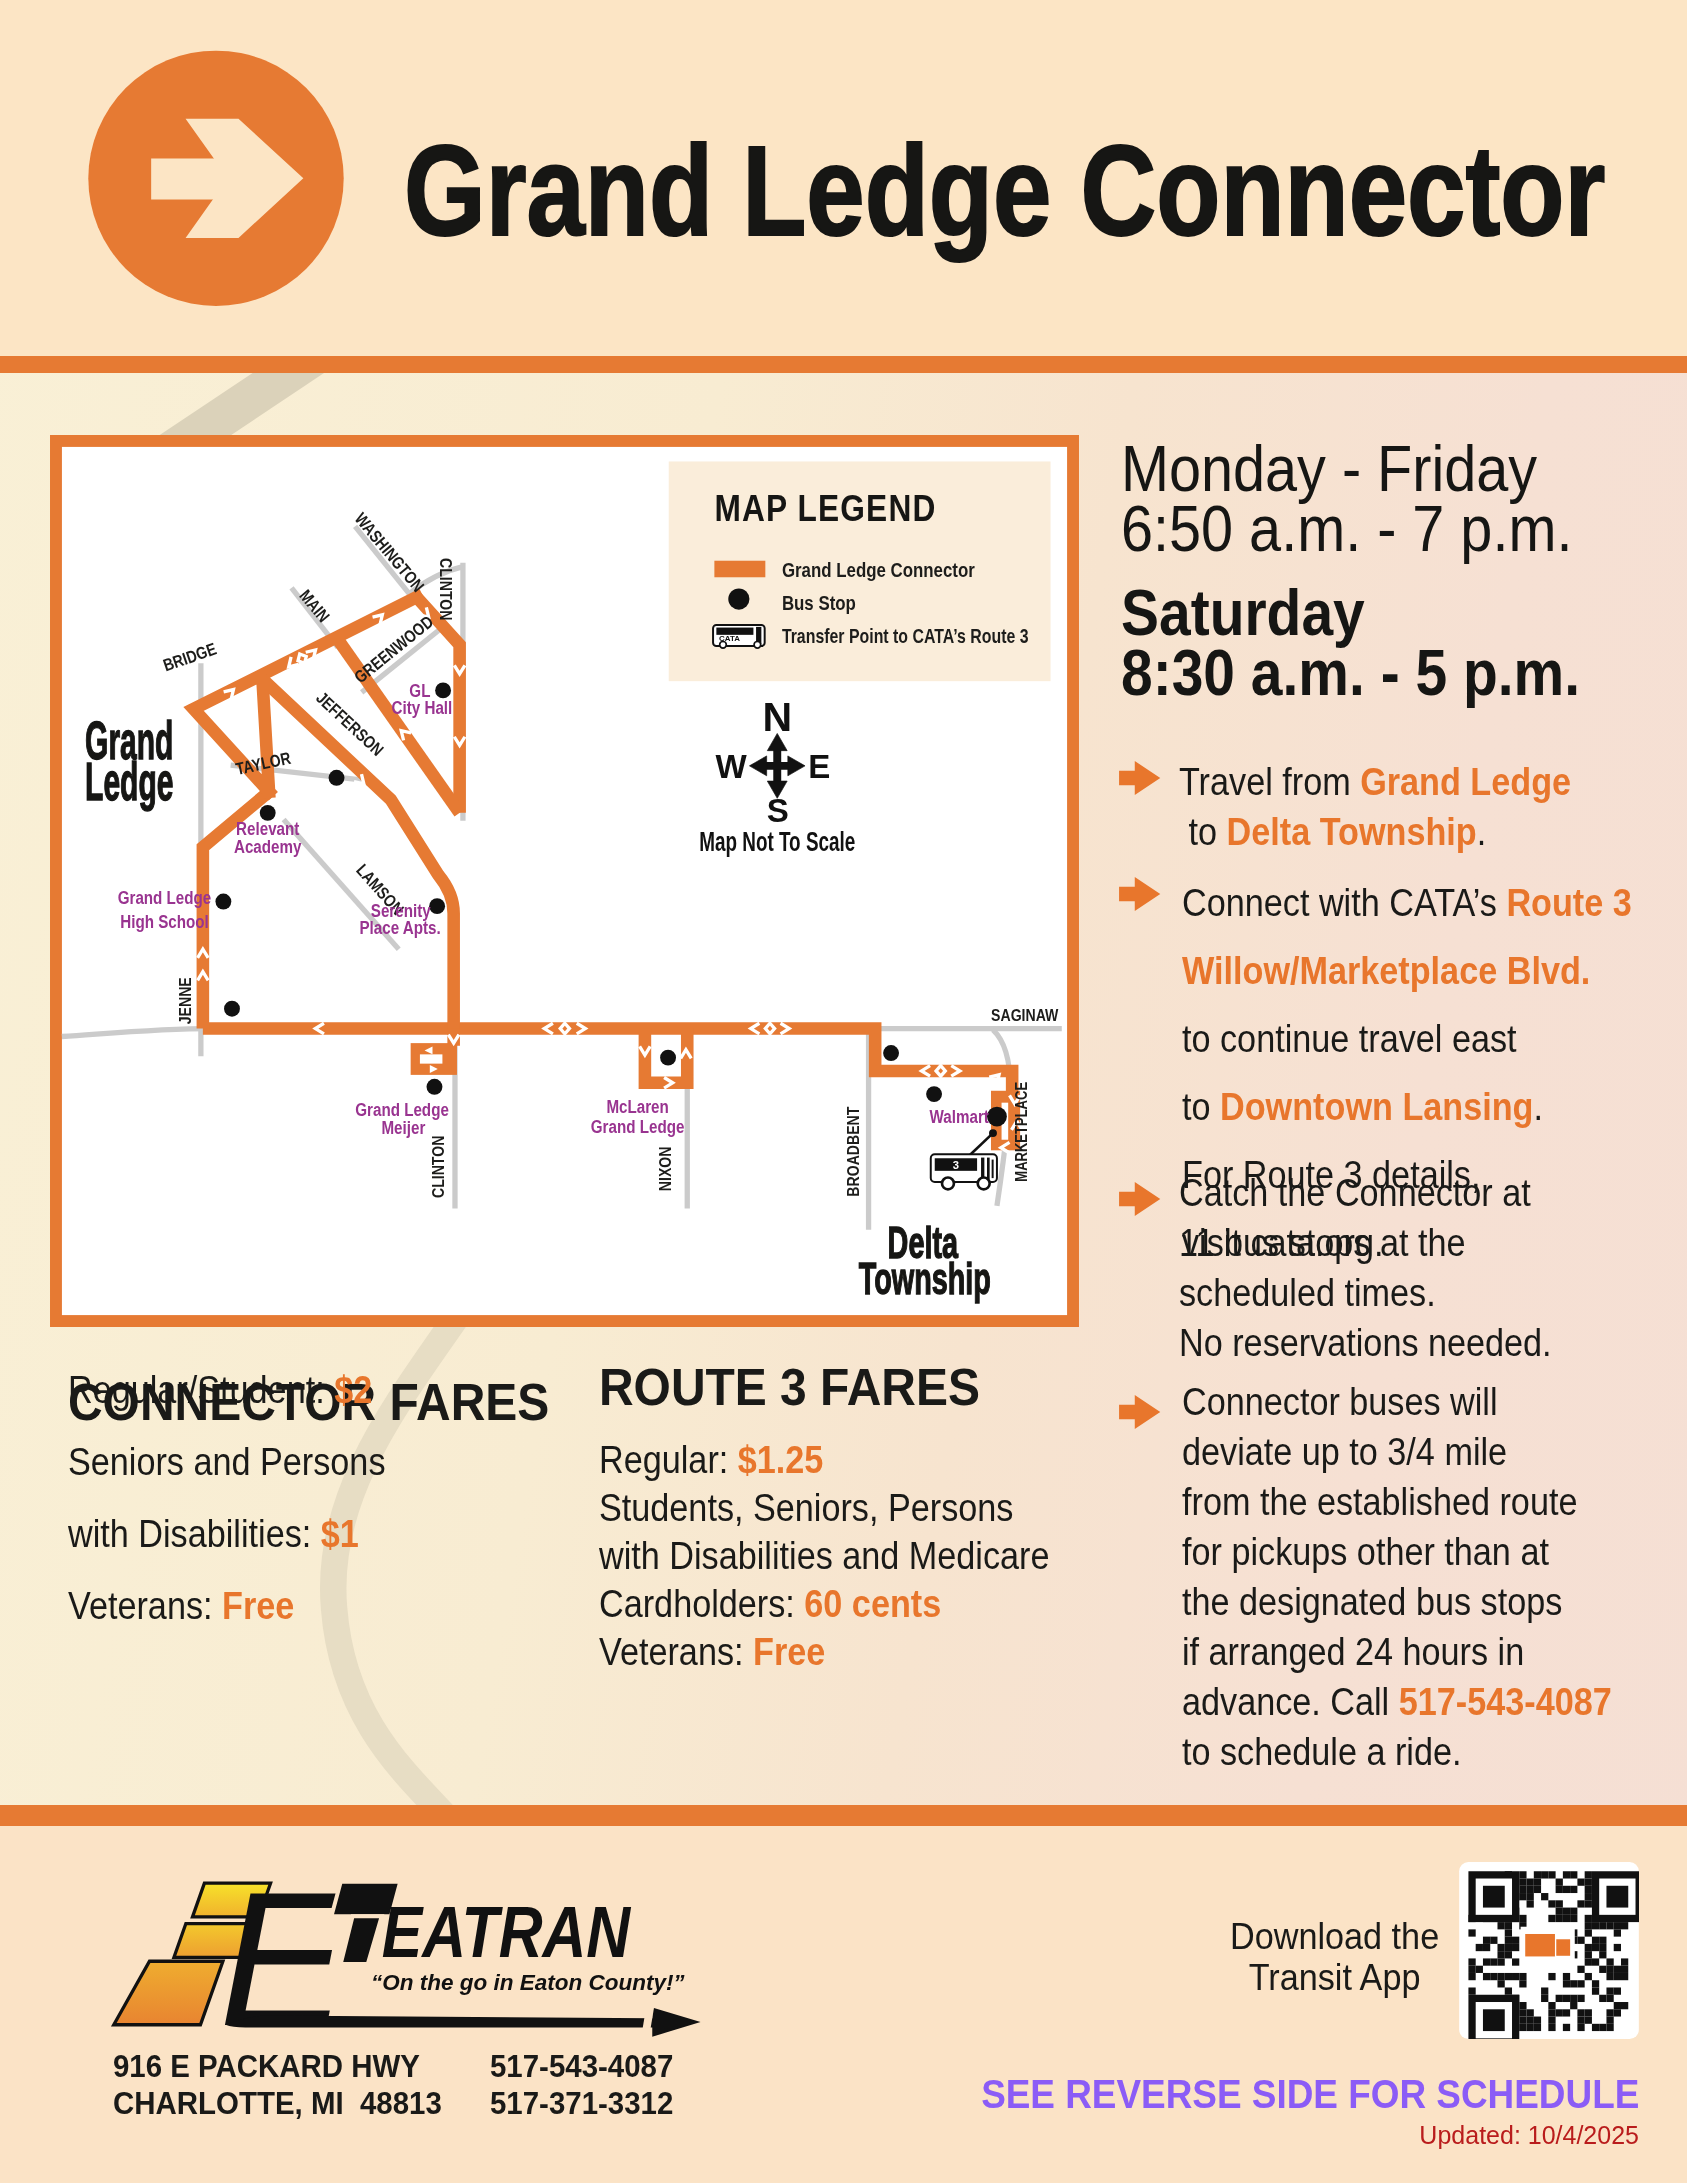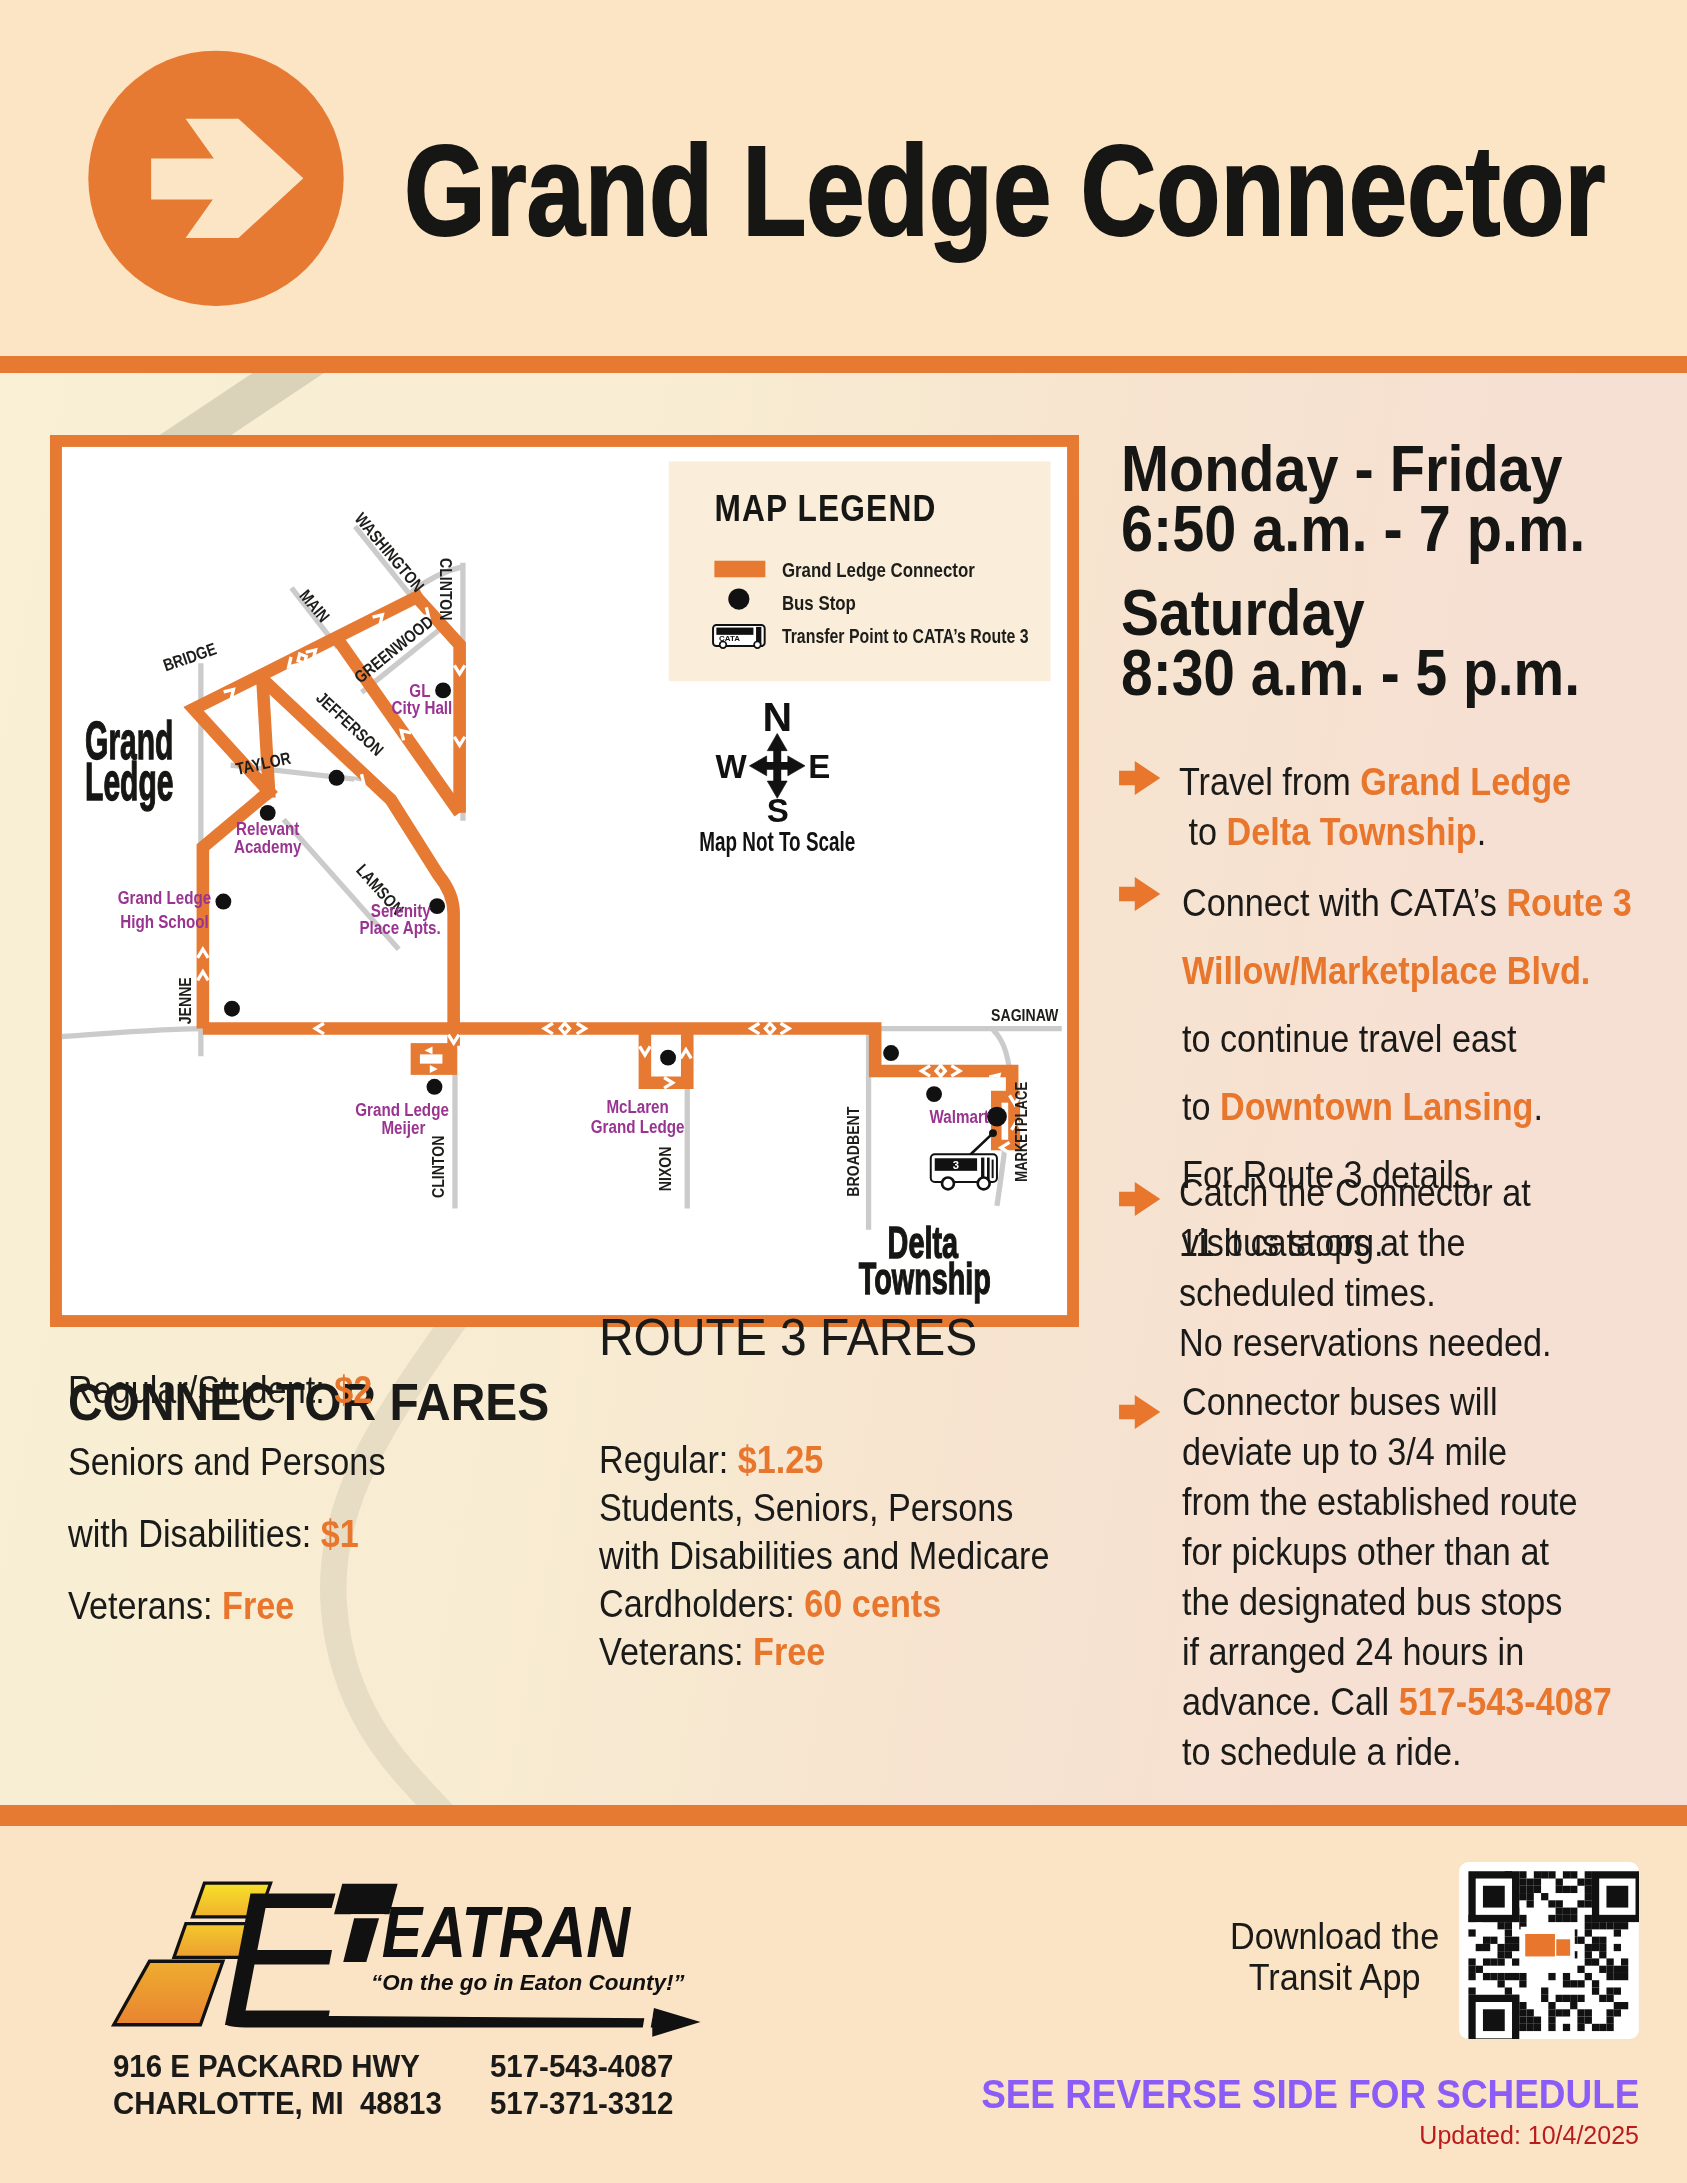--- a/index.html
+++ b/index.html
@@ -217,21 +217,21 @@
     <rect x="1412" y="1750" width="64" height="19" fill="#111111"></rect>
     <text x="1444" y="1766" font-size="17" font-weight="bold" fill="#FFFFFF" text-anchor="middle">3</text>
     <rect x="1482" y="1749" width="5" height="33" fill="#111111"></rect>
     <rect x="1491" y="1749" width="4" height="33" fill="#111111"></rect>
     <rect x="1498" y="1752" width="3" height="28" fill="#111111"></rect>
     <circle cx="1432" cy="1788" r="9" fill="#FFFFFF" stroke="#111111" stroke-width="4"></circle>
     <circle cx="1486" cy="1788" r="9" fill="#FFFFFF" stroke="#111111" stroke-width="4"></circle>
   </g>
 </svg>
 
-<div class="abs" style="left:1121px;top:439px;font-weight:bold;font-size:64px;line-height:60px;color:#161614"><span class="cx" style="transform:scaleX(0.90)">Monday - Friday<br>6:50 a.m. - 7 p.m.</span></div>
+<div class="abs" style="left:1121px;top:439px;font-weight:normal;font-size:64px;line-height:60px;color:#161614"><span class="cx" style="transform:scaleX(0.90)">Monday - Friday<br>6:50 a.m. - 7 p.m.</span></div>
 
 <div class="abs" style="left:1121px;top:583px;font-weight:bold;font-size:64px;line-height:60px;color:#161614"><span class="cx" style="transform:scaleX(0.89)">Saturday<br>8:30 a.m. - 5 p.m.</span></div>
 
 <svg class="abs" style="left:1119px;top:761px" width="42" height="34" viewBox="0 0 64 52">
     <polygon points="0,15 24,15 24,0 63,26 24,52 24,37 0,37" fill="#E8762C"></polygon>
   </svg>
 
 <div class="abs" style="left:1179px;top:757px;font-size:38px;line-height:50px;color:#1A1A18"><span class="cx" style="transform:scaleX(0.90)">Travel from <b class="ob">Grand Ledge</b><br> to <b class="ob">Delta Township</b>.</span></div>
 
 <svg class="abs" style="left:1119px;top:877px" width="42" height="34" viewBox="0 0 64 52">
@@ -249,21 +249,21 @@
 <svg class="abs" style="left:1119px;top:1395px" width="42" height="34" viewBox="0 0 64 52">
     <polygon points="0,15 24,15 24,0 63,26 24,52 24,37 0,37" fill="#E8762C"></polygon>
   </svg>
 
 <div class="abs" style="left:1182px;top:1377px;font-size:38px;line-height:50px;color:#1A1A18"><span class="cx" style="transform:scaleX(0.90)">Connector buses will<br>deviate up to 3/4 mile<br>from the established route<br>for pickups other than at<br>the designated bus stops<br>if arranged 24 hours in<br>advance. Call <b class="ob">517-543-4087</b><br>to schedule a ride.</span></div>
 
 <div class="abs" style="left:68px;top:1377px;font-weight:bold;font-size:51px;line-height:51px;color:#1A1A18"><span class="cx" style="transform:scaleX(0.94)">CONNECTOR FARES</span></div>
 
 <div class="abs" style="left:68px;top:1354px;font-size:38px;line-height:72px;color:#1A1A18"><span class="cx" style="transform:scaleX(0.90)">Regular/Student: <b class="ob">$2</b><br>Seniors and Persons<br>with Disabilities: <b class="ob">$1</b><br>Veterans: <b class="ob">Free</b></span></div>
 
-<div class="abs" style="left:599px;top:1312px;font-weight:normal;font-size:51px;line-height:51px;color:#1A1A18"><span class="cx" style="transform:scaleX(0.94)">ROUTE 3 FARES</span></div>
+<div class="abs" style="left:599px;top:1362px;font-weight:bold;font-size:51px;line-height:51px;color:#1A1A18"><span class="cx" style="transform:scaleX(0.94)">ROUTE 3 FARES</span></div>
 
 <div class="abs" style="left:599px;top:1436px;font-size:38px;line-height:48px;color:#1A1A18"><span class="cx" style="transform:scaleX(0.90)">Regular: <b class="ob">$1.25</b><br>Students, Seniors, Persons<br>with Disabilities and Medicare<br>Cardholders: <b class="ob">60 cents</b><br>Veterans: <b class="ob">Free</b></span></div>
 
 <div class="abs" style="left:0;top:1826px;width:1687px;height:357px;background:#FBE3C6"></div>
 
 <div class="abs" style="left:0;top:1805px;width:1687px;height:20.5px;background:#E67A33"></div>
 
 <svg class="abs" style="left:93px;top:1866px" width="629" height="172" viewBox="0 0 950 260">
   <defs>
     <linearGradient id="g1" x1="0" y1="0" x2="0" y2="1">

